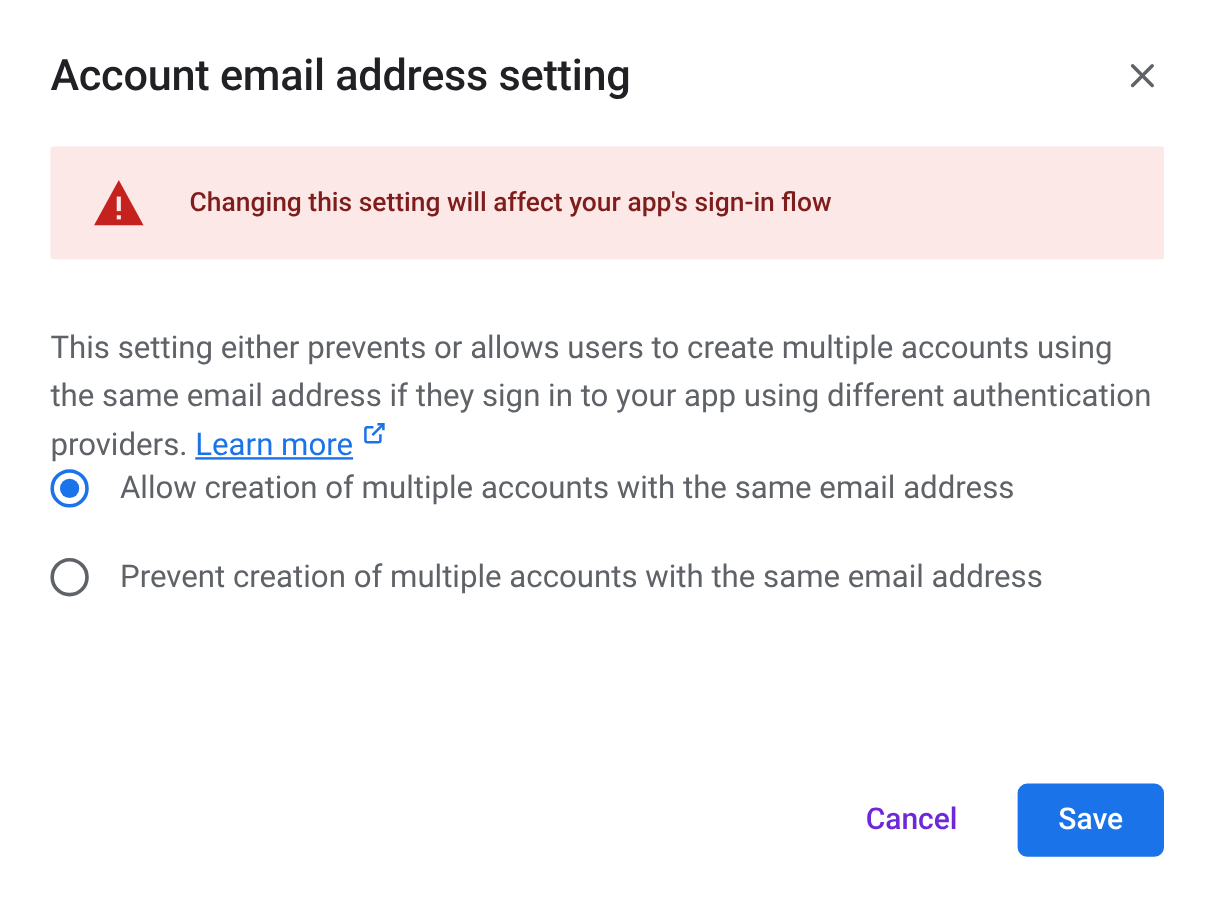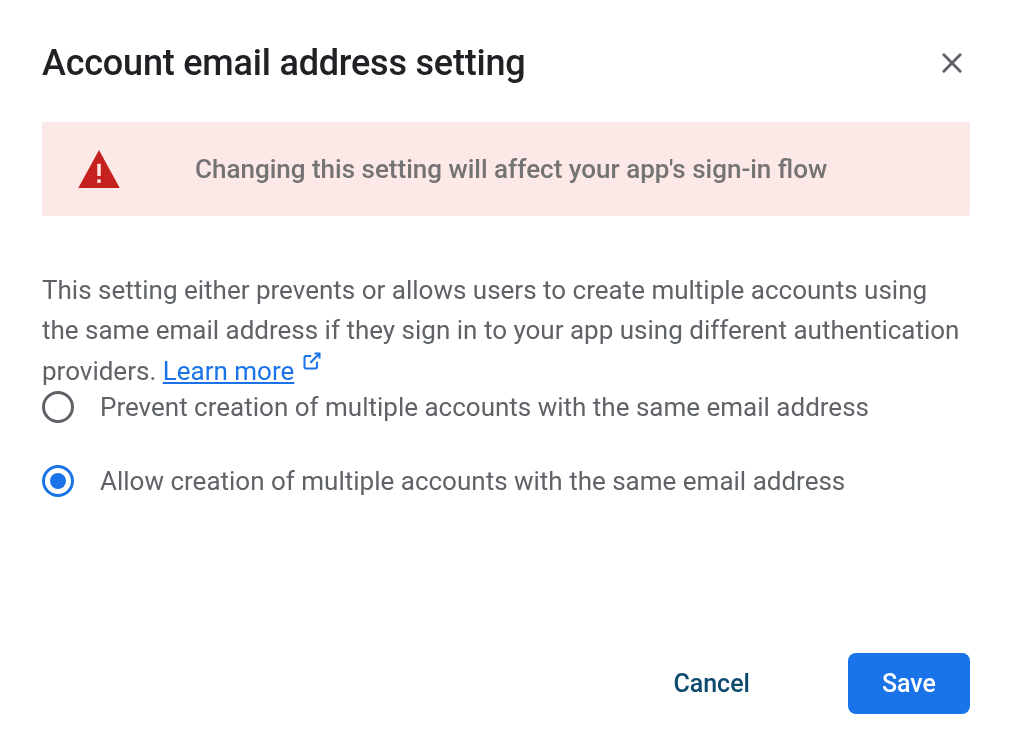--- a/index.html
+++ b/index.html
@@ -71,24 +71,23 @@
       align-items: center;
       justify-content: center;
     }
     
     .warning-icon svg {
       width: 42px;
       height: 38px;
     }
     
     .warning-text {
-      font-size: 26px;
-      font-weight: 500;
-      color: #737373;
-      margin-left: 37px;
+      font-size: 22px;
+      font-weight: 500;
+      color: #7f1d1d;
     }
     
     .description {
       font-size: 26px;
       line-height: 1.55;
       color: #5f6368;
     }
     
     .learn-more-link {
       color: #1a73e8;
@@ -155,38 +154,37 @@
       align-items: center;
       gap: 28px;
       margin-top: auto;
     }
     
     .cancel-button {
       background: none;
       border: none;
       font-size: 25px;
       font-weight: 500;
-      color: #0c4a6e;
+      color: #6d28d9;
       padding: 16px 22px;
       cursor: pointer;
       border-radius: 6px;
       font-family: inherit;
     }
     
     .save-button {
       background: #1a73e8;
       border: none;
       font-size: 25px;
       font-weight: 500;
       color: #fff;
       padding: 16px 34px;
       cursor: pointer;
       border-radius: 8px;
       font-family: inherit;
-      margin-left: 48px;
     }
   </style>
 </head>
 <body>
 
 <div class="dialog">
 
   <div class="dialog-header">
     <h1 class="dialog-title">Account email address setting</h1>
     <button class="close-button">
@@ -214,27 +212,27 @@
       <svg viewBox="0 0 24 24" fill="none" stroke="#1a73e8" stroke-width="2.5">
         <path d="M18 13v6a2 2 0 0 1-2 2H5a2 2 0 0 1-2-2V8a2 2 0 0 1 2-2h6"></path>
         <polyline points="15 3 21 3 21 9"></polyline>
         <line x1="10" y1="14" x2="21" y2="3"></line>
       </svg>
     </a>
   </div>
 
   <div class="radio-group">
     <label class="radio-option">
+      <div class="radio-button selected"></div>
+      <span class="radio-label">Allow creation of multiple accounts with the same email address</span>
+    </label>
+    <label class="radio-option">
       <div class="radio-button unselected"></div>
       <span class="radio-label">Prevent creation of multiple accounts with the same email address</span>
     </label>
-    <label class="radio-option">
-      <div class="radio-button selected"></div>
-      <span class="radio-label">Allow creation of multiple accounts with the same email address</span>
-    </label>
   </div>
 
   <div class="dialog-footer">
     <button class="cancel-button">Cancel</button>
     <button class="save-button">Save</button>
   </div>
 
 </div>
 
 </body></html>

